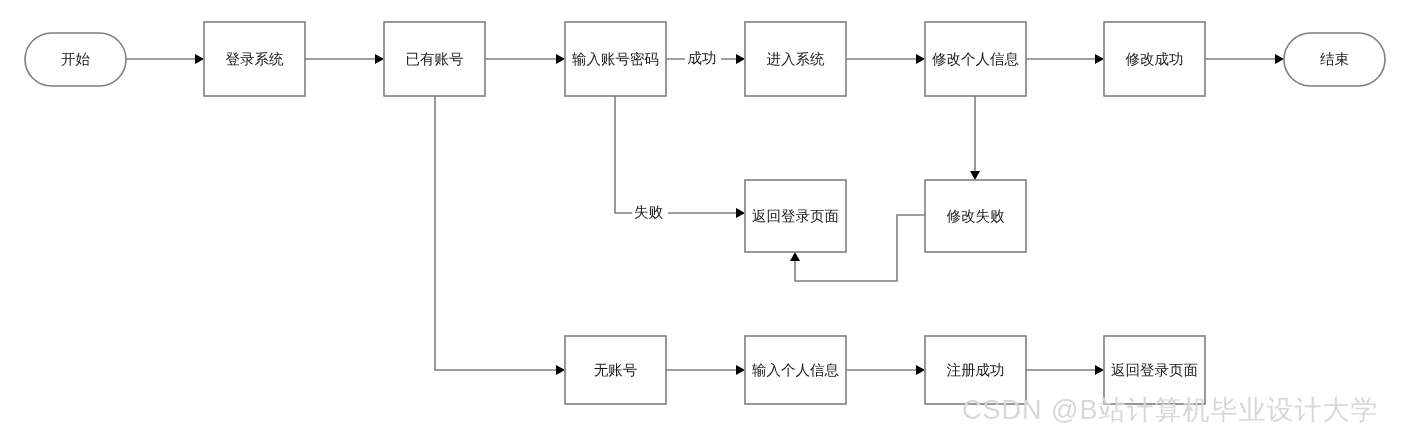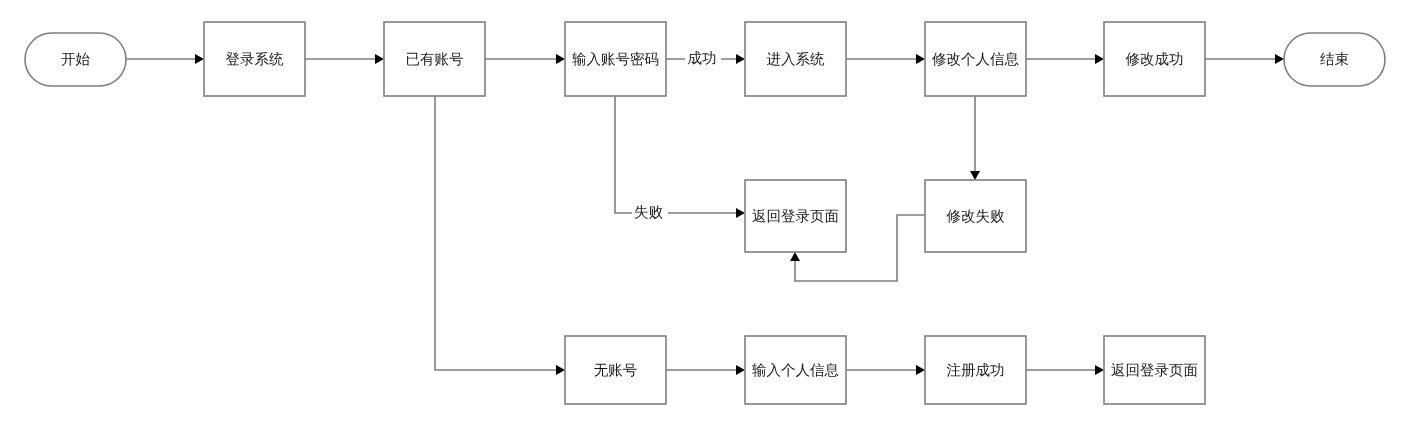--- a/index.html
+++ b/index.html
@@ -193,13 +193,14 @@
         <g>
           <rect x="925" y="336" width="101" height="68" rx="0" ry="0" class="node-shape"></rect>
           <text x="975.5" y="371" class="node-label">注册成功</text>
         </g>
         <g>
           <rect x="1104" y="336" width="101" height="68" rx="0" ry="0" class="node-shape"></rect>
           <text x="1154.5" y="371" class="node-label">返回登录页面</text>
         </g>
       </g>
   </svg>
+  <div class="watermark" style="color: rgb(216, 216, 216);">CSDN @B站计算机毕业设计大学</div>
 </div>
 
 </body></html>

